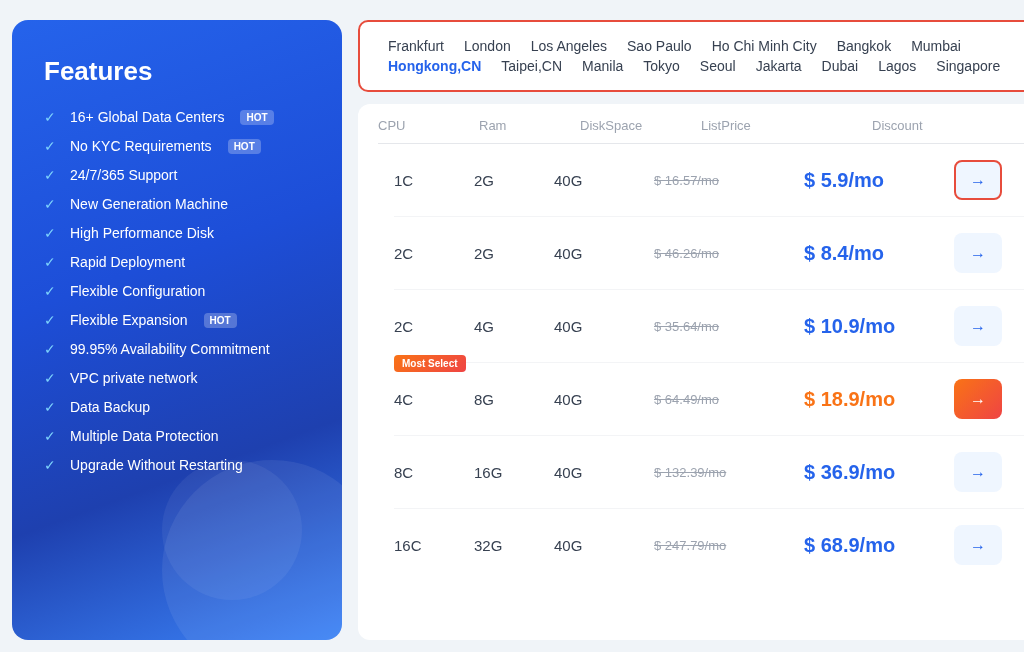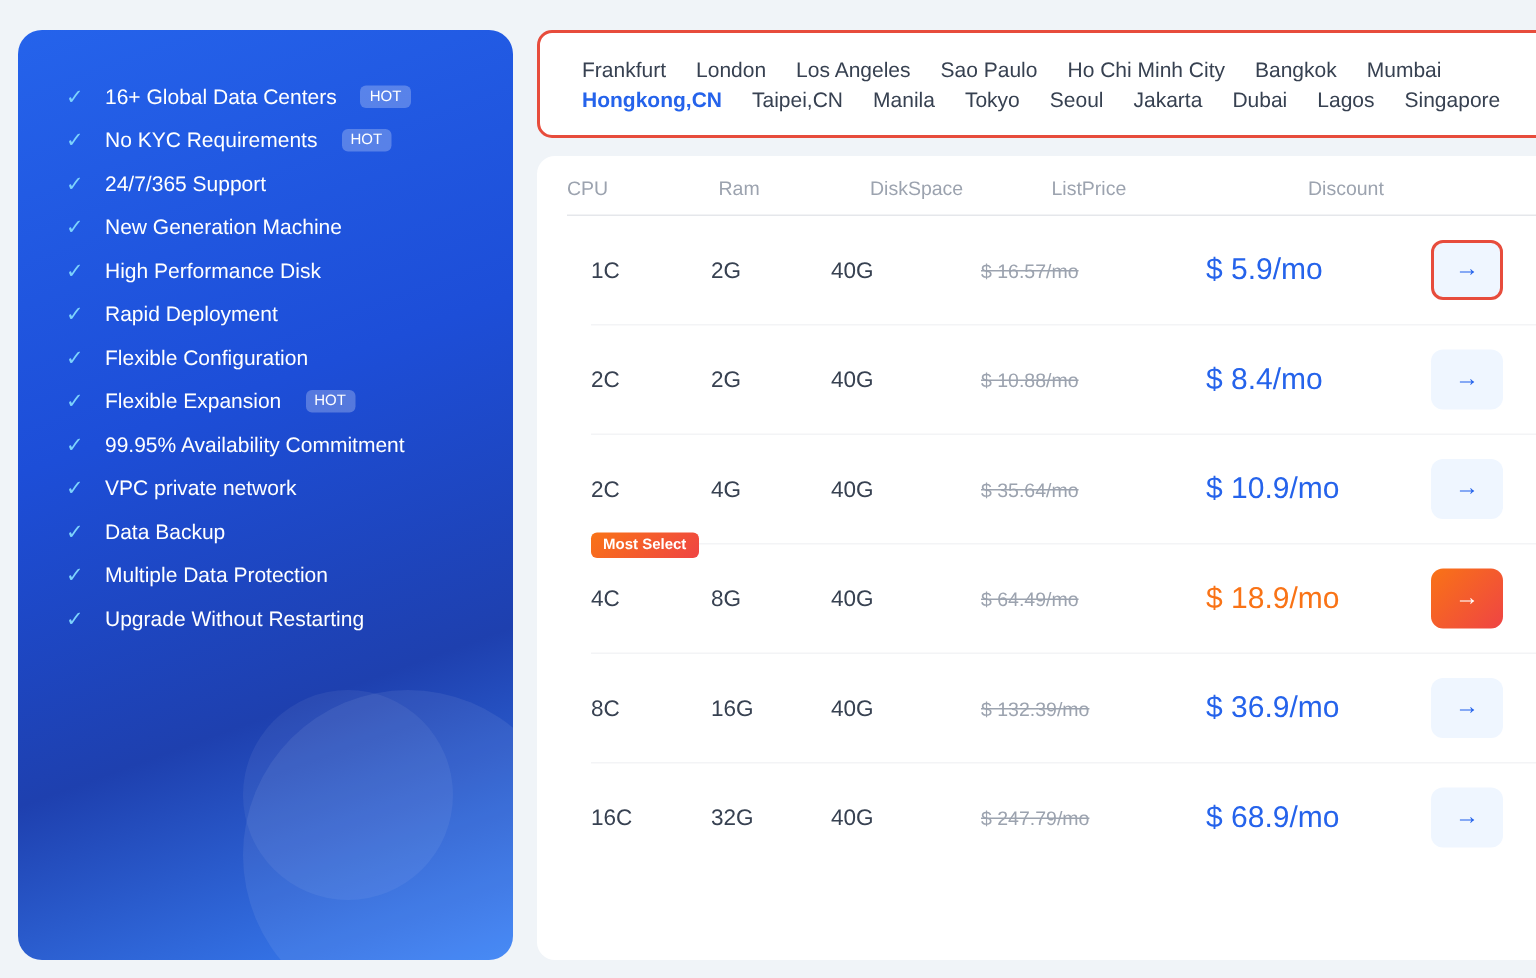--- a/index.html
+++ b/index.html
@@ -71,21 +71,21 @@
     .feature-text {
       color: #fff;
       font-size: 14px;
       font-weight: 400;
     }
     .badge {
       display: inline-block;
       background: rgba(255,255,255,0.25);
       color: #fff;
       font-size: 10px;
-      font-weight: 400;
+      font-weight: 700;
       padding: 2px 6px;
       border-radius: 4px;
       margin-left: 6px;
       vertical-align: middle;
     }
     
     .right-panel {
       flex: 1;
       display: flex;
       flex-direction: column;
@@ -154,21 +154,21 @@
       font-weight: 500;
     }
     .list-price {
       color: #9ca3af;
       font-size: 13px;
       text-decoration: line-through;
     }
     .discount-price {
       color: #2563eb;
       font-size: 20px;
-      font-weight: 400;
+      font-weight: 700;
     }
     .arrow-btn {
       width: 48px;
       height: 40px;
       border-radius: 8px;
       background: #eff6ff;
       border: none;
       cursor: pointer;
       display: flex;
       align-items: center;
@@ -196,20 +196,21 @@
       padding: 3px 8px;
       border-radius: 4px;
     }
   </style>
 </head>
 <body>
 
 <div class="container">
 
   <div class="left-panel">
+    <div class="features-title">Features</div>
     <div id="features-list">
         <div class="feature-item">
           <span class="check-icon">✓</span>
           <span class="feature-text">16+ Global Data Centers</span>
           <span class="badge">HOT</span>
         </div>
         <div class="feature-item">
           <span class="check-icon">✓</span>
           <span class="feature-text">No KYC Requirements</span>
           <span class="badge">HOT</span>
@@ -302,21 +303,21 @@
             <div class="cell">2G</div>
             <div class="cell">40G</div>
             <div class="list-price">$ 16.57/mo</div>
             <div class="discount-price">$ 5.9/mo</div>
             <button class="arrow-btn highlighted">→</button>
           </div>
           <div class="table-row">
             <div class="cell">2C</div>
             <div class="cell">2G</div>
             <div class="cell">40G</div>
-            <div class="list-price">$ 10.88/mo</div>
+            <div class="list-price">$ 46.26/mo</div>
             <div class="discount-price">$ 8.4/mo</div>
             <button class="arrow-btn">→</button>
           </div>
           <div class="table-row">
             <div class="cell">2C</div>
             <div class="cell">4G</div>
             <div class="cell">40G</div>
             <div class="list-price">$ 35.64/mo</div>
             <div class="discount-price">$ 10.9/mo</div>
             <button class="arrow-btn">→</button>

